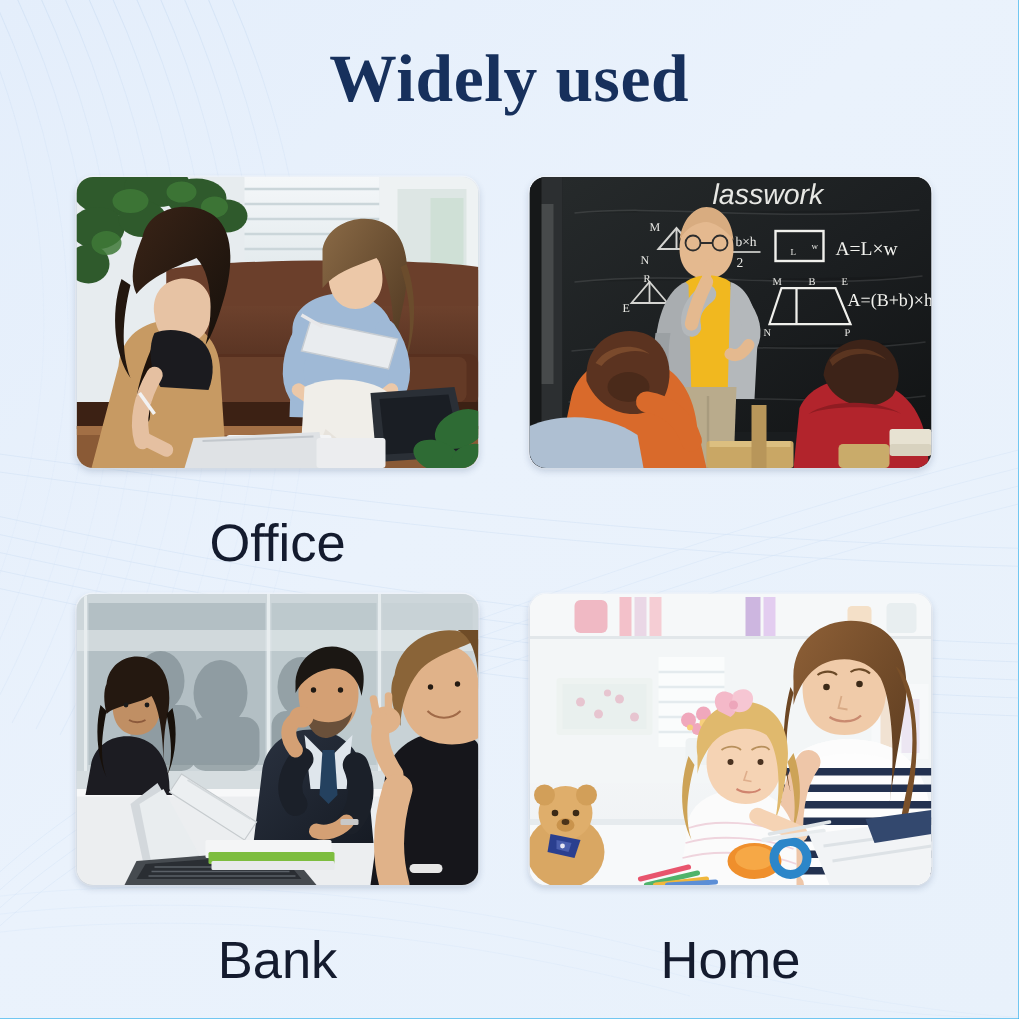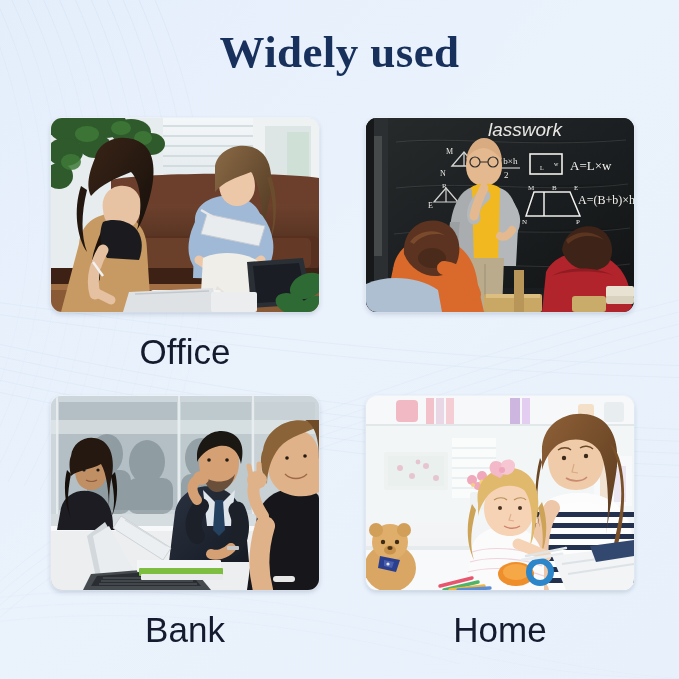--- a/index.html
+++ b/index.html
@@ -57,40 +57,40 @@
   }
 
   .cell {
     position: absolute;
     width: 302px;
     height: 265px;
   }
   .cell.r0 { top: 0px; }
   .cell.r1 { top: 278px; }
   .cell.c0 { left: 34px; }
-  .cell.c1 { left: 349px; }
+  .cell.c1 { left: 336px; }
 
   .photo-card {
     position: relative;
     width: 268px;
     height: 194px;
     margin: 6px auto 0 auto;
     border-radius: 11px;
     overflow: hidden;
     background: #cfd9e4;
     box-shadow: 0 2px 5px rgba(40,70,110,0.22), 0 0 0 1px rgba(255,255,255,0.55);
   }
   .photo-card > svg {
     display: block;
     width: 268px;
     height: 194px;
   }
 
   .card-label {
-    margin-top: 19px;
+    margin-top: 30px;
     text-align: center;
     font-family: "Liberation Sans", sans-serif;
     font-weight: 400;
     font-size: 35px;
     line-height: 42px;
     color: #141b2e;
     white-space: nowrap;
   }
 </style>
 </head>

